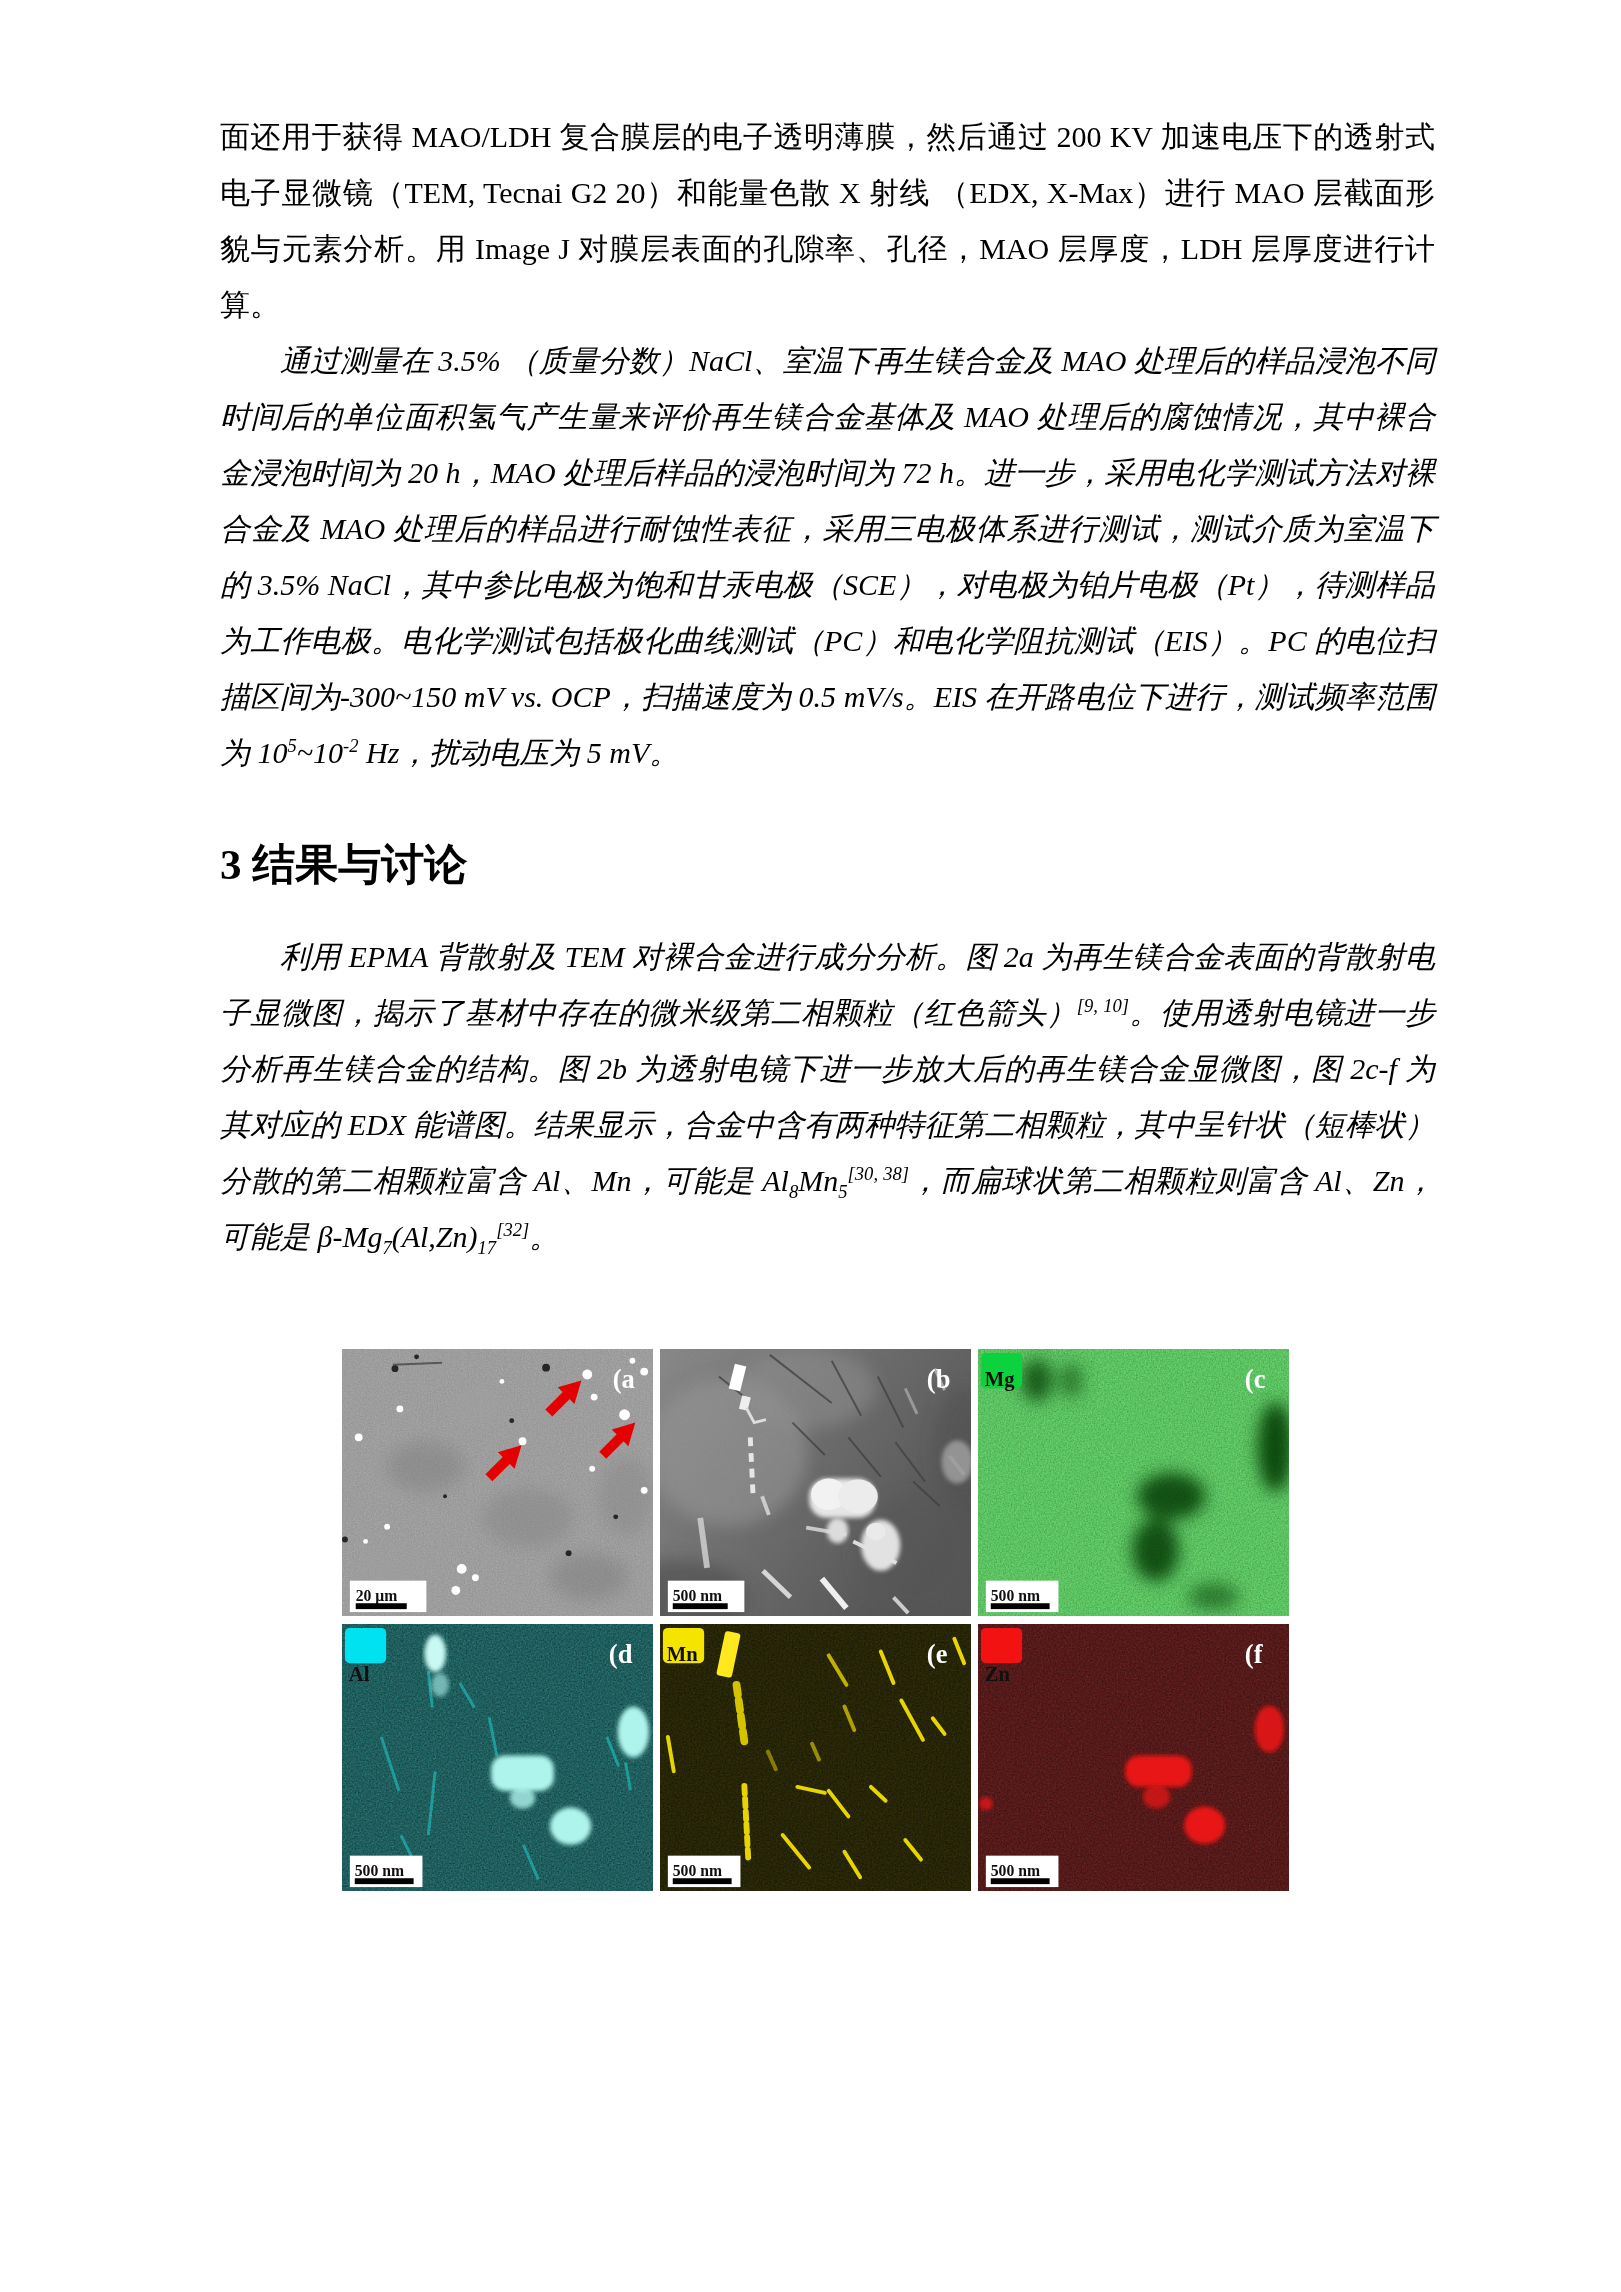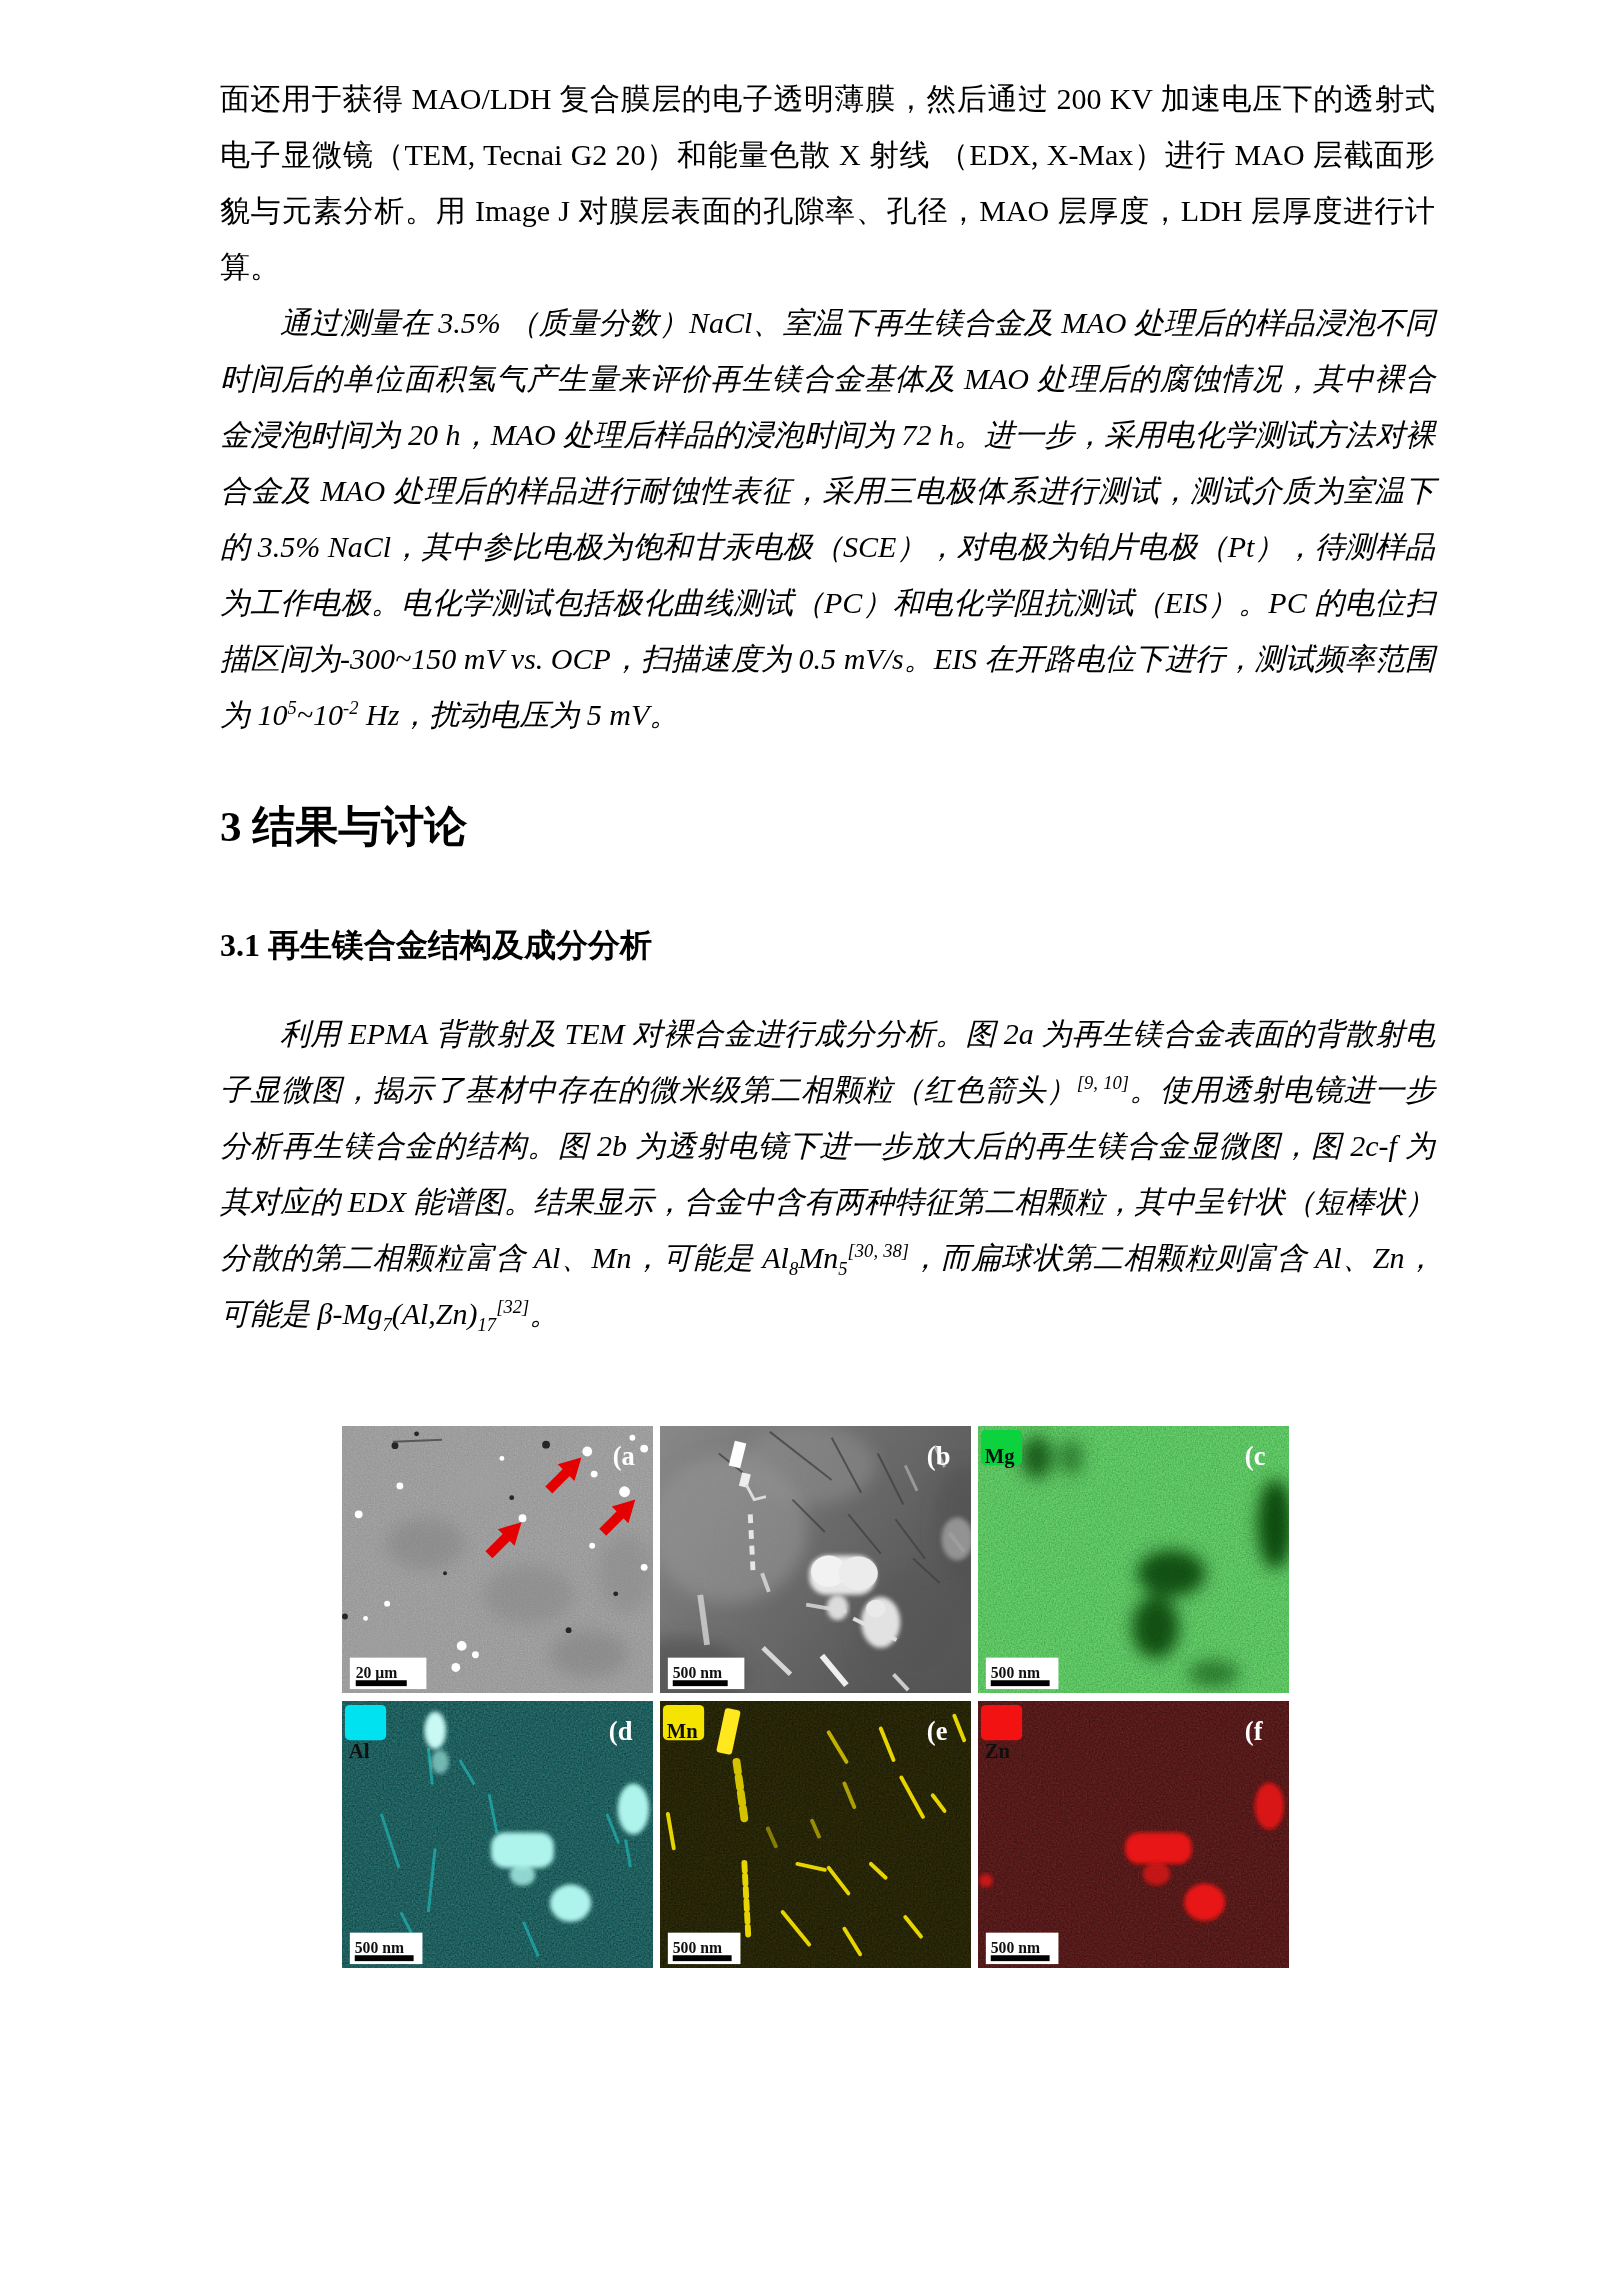--- a/index.html
+++ b/index.html
@@ -1,21 +1,21 @@
 <!DOCTYPE html>
 <html><head>
 <meta charset="utf-8">
 <style>
   html,body{margin:0;padding:0;}
   body{
     width:1621px;height:2293px;background:#ffffff;position:relative;
     font-family:"Liberation Serif","DejaVu Serif",serif;color:#000;
     overflow:hidden;
   }
-  .content{position:absolute;left:220px;top:0;width:1215px;padding-top:71px;}
+  .content{position:absolute;left:220px;top:0;width:1215px;padding-top:109px;}
   p.body{font-size:30px;line-height:56px;text-align:justify;margin:0;}
   p.indent{text-indent:2em;font-style:italic;}
   p.p3{margin-top:38px;}
   sup{font-size:0.62em;vertical-align:super;line-height:0;}
   sub{font-size:0.62em;vertical-align:sub;line-height:0;}
   h1.sec{font-size:43px;line-height:53px;font-weight:bold;margin:57px 0 0 0;}
   h2.subsec{font-size:32px;line-height:45px;font-weight:bold;margin:70px 0 0 0;}
   .figure-grid{
     margin:84px 0 0 122px;width:946px;
     display:grid;grid-template-columns:repeat(3,311px);grid-template-rows:267px 267px;
@@ -67,21 +67,20 @@
 </svg>
 
 <div class="content">
 
   <p class="body">面还用于获得 MAO/LDH 复合膜层的电子透明薄膜，然后通过 200 KV 加速电压下的透射式电子显微镜（TEM, Tecnai G2 20）和能量色散 X 射线 （EDX, X-Max）进行 MAO 层截面形貌与元素分析。用 Image J 对膜层表面的孔隙率、孔径，MAO 层厚度，LDH 层厚度进行计算。</p>
 
   <p class="body indent">通过测量在 3.5% （质量分数）NaCl、室温下再生镁合金及 MAO 处理后的样品浸泡不同时间后的单位面积氢气产生量来评价再生镁合金基体及 MAO 处理后的腐蚀情况，其中裸合金浸泡时间为 20 h，MAO 处理后样品的浸泡时间为 72 h。进一步，采用电化学测试方法对裸合金及 MAO 处理后的样品进行耐蚀性表征，采用三电极体系进行测试，测试介质为室温下的 3.5% NaCl，其中参比电极为饱和甘汞电极（SCE），对电极为铂片电极（Pt），待测样品为工作电极。电化学测试包括极化曲线测试（PC）和电化学阻抗测试（EIS）。PC 的电位扫描区间为-300~150 mV vs. OCP，扫描速度为 0.5 mV/s。EIS 在开路电位下进行，测试频率范围为 10<sup>5</sup>~10<sup>-2</sup> Hz，扰动电压为 5 mV。</p>
 
   <h1 class="sec">3 结果与讨论</h1>
 
-  <h2 class="subsec">3.1 再生镁合金结构及成分分析</h2>
 
   <p class="body indent p3">利用 EPMA 背散射及 TEM 对裸合金进行成分分析。图 2a 为再生镁合金表面的背散射电子显微图，揭示了基材中存在的微米级第二相颗粒（红色箭头）<sup>[9, 10]</sup>。使用透射电镜进一步分析再生镁合金的结构。图 2b 为透射电镜下进一步放大后的再生镁合金显微图，图 2c-f 为其对应的 EDX 能谱图。结果显示，合金中含有两种特征第二相颗粒，其中呈针状（短棒状）分散的第二相颗粒富含 Al、Mn，可能是 Al<sub>8</sub>Mn<sub>5</sub><sup>[30, 38]</sup>，而扁球状第二相颗粒则富含 Al、Zn，可能是 β-Mg<sub>7</sub>(Al,Zn)<sub>17</sub><sup>[32]</sup>。</p>
 
   <div class="figure-grid">
 
     <div class="panel">
       <svg viewBox="0 0 317 272" preserveAspectRatio="none">
         <rect width="317" height="272" fill="#919191"></rect>
         <rect width="317" height="272" filter="url(#nDark)" opacity="0.38"></rect>
         <rect width="317" height="272" filter="url(#nLight)" opacity="0.3"></rect>

